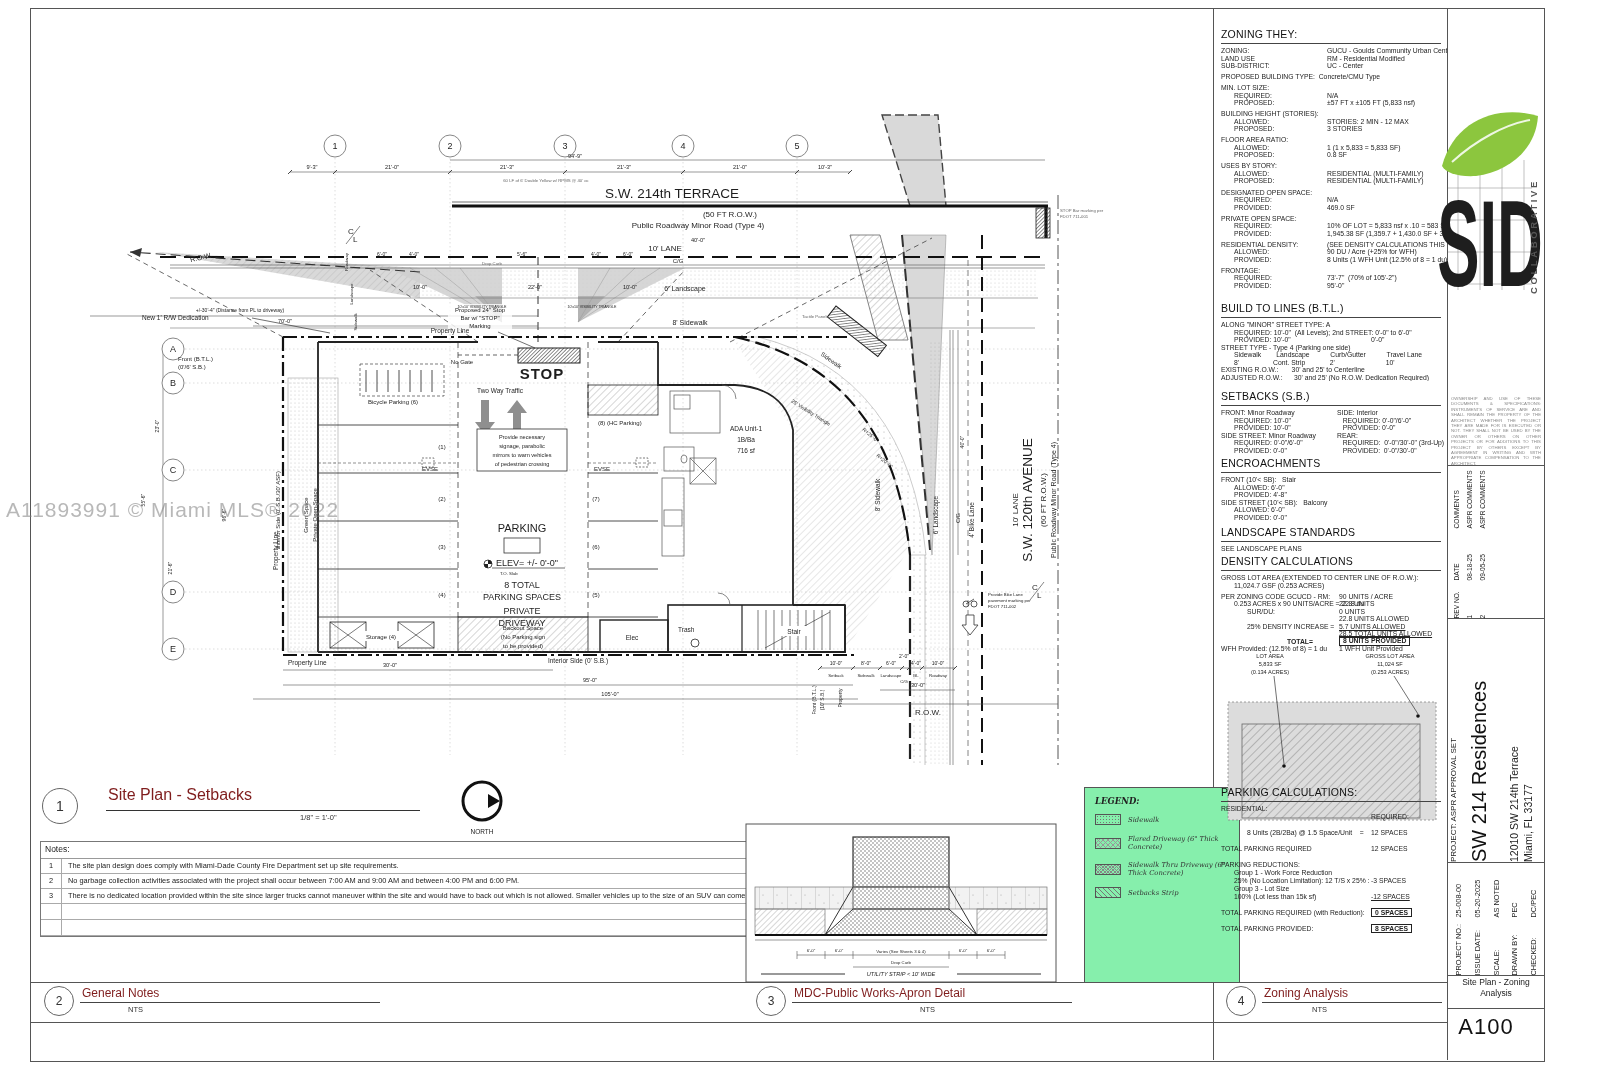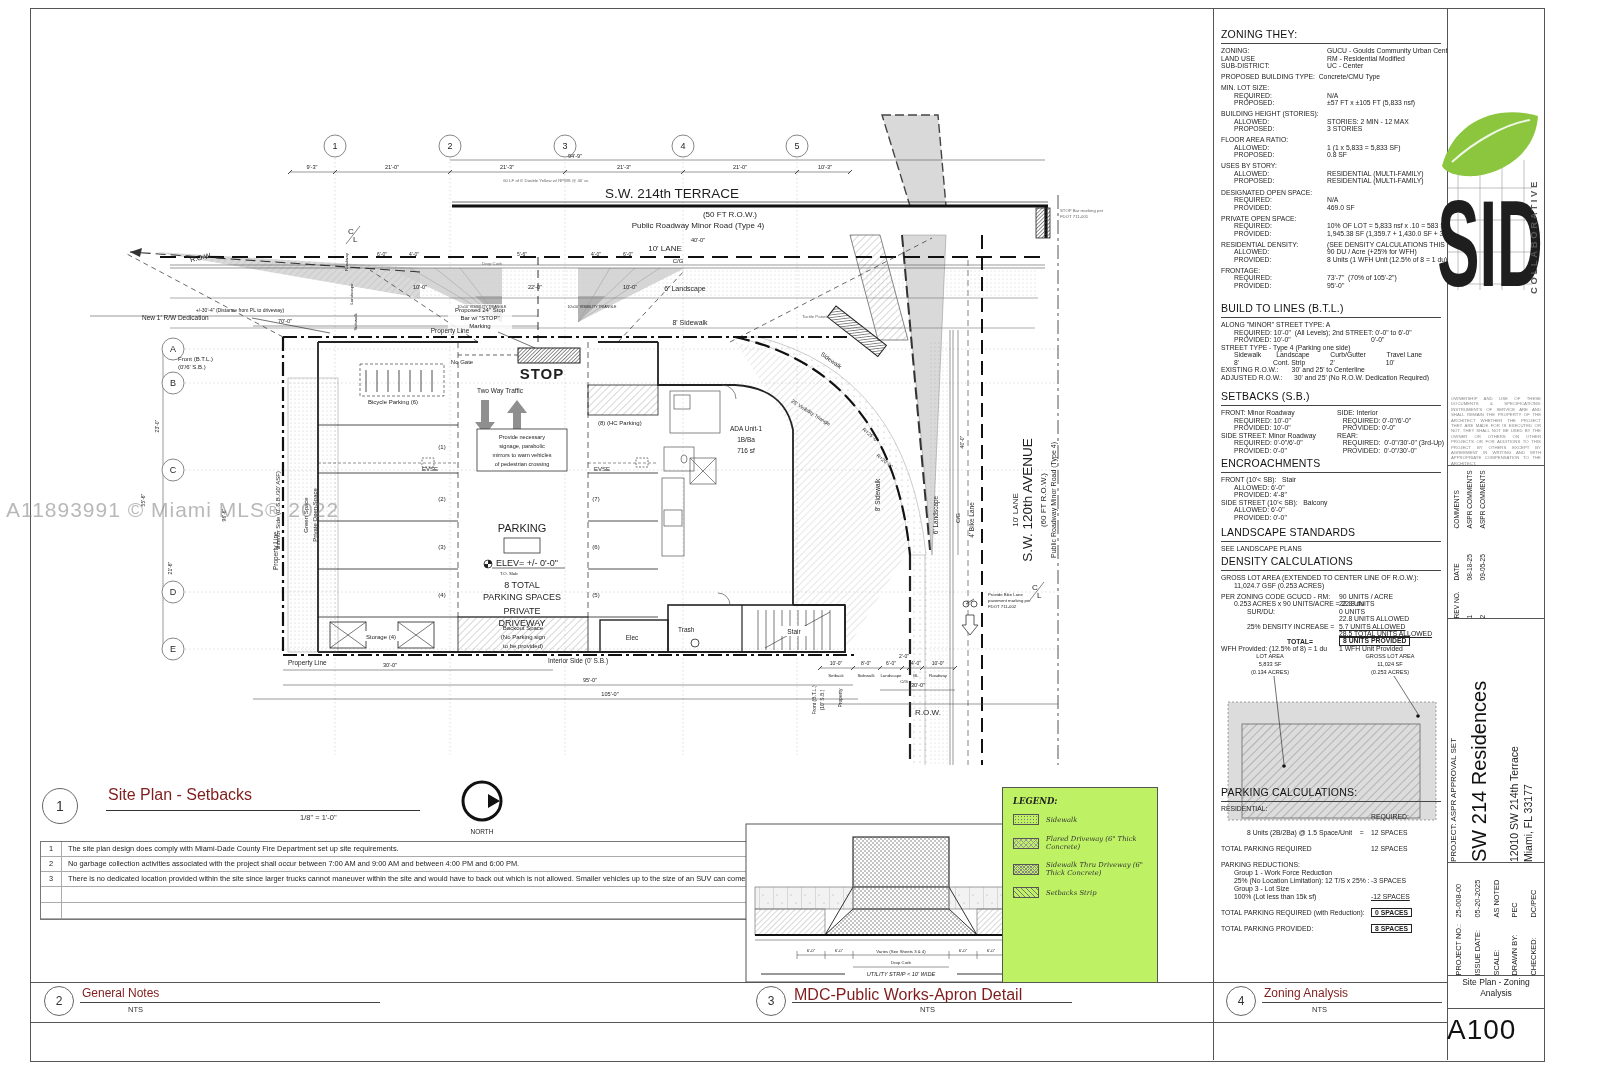--- a/index.html
+++ b/index.html
@@ -28,21 +28,21 @@
   .zrow.sp{height:3.6px}
   .zrow.u .val{text-decoration:underline}
   .zrow.box .val{border:1.2px solid #222;padding:0 3px;font-weight:bold;top:-1.5px}
   .zrow.totrow .lbl{left:66px;font-weight:bold}
   .dn .zrow .val{left:118px}
   .sbx .zrow .val{left:116px}
   .btlx .zrow .val{left:150px}
   .pk .zrow{height:8px}
   .pk .zrow .val{left:150px}
   
-  .legend{position:absolute;left:1002px;top:787px;width:156px;height:196px;border:1px solid #555;box-sizing:border-box;padding:8px 10px;background:#bef264}
+  .legend{position:absolute;left:1084px;top:787px;width:156px;height:196px;border:1px solid #555;box-sizing:border-box;padding:8px 10px;background:#86efac}
   .legend-title{font-family:"DejaVu Serif",serif;font-style:italic;font-weight:bold;font-size:8.5px;margin-bottom:8px}
   .lg-item{display:flex;align-items:center;margin-bottom:10px}
   .lg-item .sw{width:26px;height:11px;border:0.8px solid #555;margin-right:7px;flex:none;box-sizing:border-box}
   .lg-item .lt{font-family:"DejaVu Serif",serif;font-style:italic;font-size:6.8px;color:#333}
   .p-dots .sw{background-image:radial-gradient(#777 .6px,transparent .7px);background-size:3px 3px}
   .p-x .sw{background-image:repeating-linear-gradient(45deg,#999 0 .7px,transparent .7px 3.4px),repeating-linear-gradient(-45deg,#999 0 .7px,transparent .7px 3.4px)}
   .p-x2 .sw{background-image:repeating-linear-gradient(45deg,#888 0 .7px,transparent .7px 2.4px),repeating-linear-gradient(-45deg,#888 0 .7px,transparent .7px 2.4px)}
   .p-diag .sw{background-image:repeating-linear-gradient(45deg,#777 0 .8px,transparent .8px 3.6px)}
   
   .notes{position:absolute;left:40px;top:841px;width:996px;border:1px solid #777;box-sizing:border-box;background:#fff}
@@ -60,21 +60,21 @@
   .tb-disc{position:absolute;left:1451px;top:396px;width:90px;font-size:4.3px;line-height:5.4px;color:#888;text-align:justify}
   .revtbl{display:flex;flex-direction:column;font-size:6.6px;color:#222}
   .revtbl .rrow{display:flex;height:13px;line-height:13px}
   .revtbl .c1{width:38px}.revtbl .c2{width:52px}.revtbl .c3{width:60px}
   .fieldrow{display:flex;height:18.8px;line-height:18.8px;font-size:7.4px}
   .fieldrow .fl{width:58px}
   .proj-label{font-size:8px;margin-bottom:10px}
   .proj-name{font-size:20px;margin-bottom:16px;color:#111}
   .proj-addr{font-size:10.5px;line-height:14px}
   .sheet-title{position:absolute;left:1447px;top:977px;width:98px;text-align:center;font-size:8.5px;line-height:11px;color:#222}
-  .sheet-no{position:absolute;left:1447px;top:1014px;width:78px;text-align:left;font-size:28px;letter-spacing:1px;color:#111}
+  .sheet-no{position:absolute;left:1447px;top:1014px;width:78px;text-align:center;font-size:22px;letter-spacing:1px;color:#111}
   .collab{position:absolute;left:1528px;top:294px;width:170px;transform:rotate(-90deg);transform-origin:0 0;font-size:9.5px;letter-spacing:2.6px;color:#555;font-weight:bold}
 </style>
 </head>
 <body>
 
 <div class="frame" style="left:30px;top:8px;width:1513px;height:1052px"></div>
 <div class="vline" style="left:1213px;top:8px;height:1052px"></div>
 <div class="vline" style="left:1447px;top:8px;height:1052px"></div>
 <div class="hline" style="left:30px;top:982px;width:1417px"></div>
 <div class="hline" style="left:30px;top:1022px;width:1417px"></div>
@@ -464,20 +464,21 @@
 <div class="vp-title" style="left:108px;top:786px;font-size:16px">Site Plan - Setbacks</div>
 <div class="hline" style="left:106px;top:810px;width:314px;border-color:#333"></div>
 <div class="vp-scale" style="left:300px;top:813px">1/8" = 1'-0"</div>
 <svg class="abs" style="left:452px;top:776px" width="60" height="62" viewBox="0 0 60 62">
   <circle cx="30" cy="25" r="19" fill="#fff" stroke="#111" stroke-width="3"></circle>
   <path d="M14,25 h22 v-7 l12,7 -12,7 v-7 z" fill="#111"></path>
 </svg>
 <div class="abs" style="left:452px;top:828px;width:60px;text-align:center;font-size:6.5px;color:#222">NORTH</div>
 
 <div class="notes">
+  <div class="notes-h">Notes:</div>
   <div>
 
       <div class="nrow">
         <div class="nn">1</div>
         <div class="nt">The site plan design does comply with Miami-Dade County Fire Department set up site requirements.</div>
       </div>
 
       <div class="nrow">
         <div class="nn">2</div>
         <div class="nt">No garbage collection activities associated with the project shall occur between 7:00 AM and 9:00 AM and between 4:00 PM and 6:00 PM.</div>
@@ -571,21 +572,21 @@
       </div>
     </div>
 </div>
 
 <div class="vp-circle" style="left:44px;top:986px;width:28px;height:28px;line-height:28px;font-size:12px">2</div>
 <div class="vp-title" style="left:82px;top:986px;font-size:12px">General Notes</div>
 <div class="hline" style="left:80px;top:1002px;width:300px;border-color:#444"></div>
 <div class="vp-scale" style="left:128px;top:1005px">NTS</div>
 
 <div class="vp-circle" style="left:756px;top:986px;width:28px;height:28px;line-height:28px;font-size:12px">3</div>
-<div class="vp-title" style="left:794px;top:986px;font-size:16px">MDC-Public Works-Apron Detail</div>
+<div class="vp-title" style="left:794px;top:986px;font-size:12px">MDC-Public Works-Apron Detail</div>
 <div class="hline" style="left:792px;top:1002px;width:280px;border-color:#444"></div>
 <div class="vp-scale" style="left:920px;top:1005px">NTS</div>
 
 <div class="vp-circle" style="left:1226px;top:986px;width:28px;height:28px;line-height:28px;font-size:12px">4</div>
 <div class="vp-title" style="left:1264px;top:986px;font-size:12px">Zoning Analysis</div>
 <div class="hline" style="left:1262px;top:1002px;width:180px;border-color:#444"></div>
 <div class="vp-scale" style="left:1312px;top:1005px">NTS</div>
 
 <div class="sec" style="top:26px">
   <div class="sec-h">ZONING THEY:</div>

